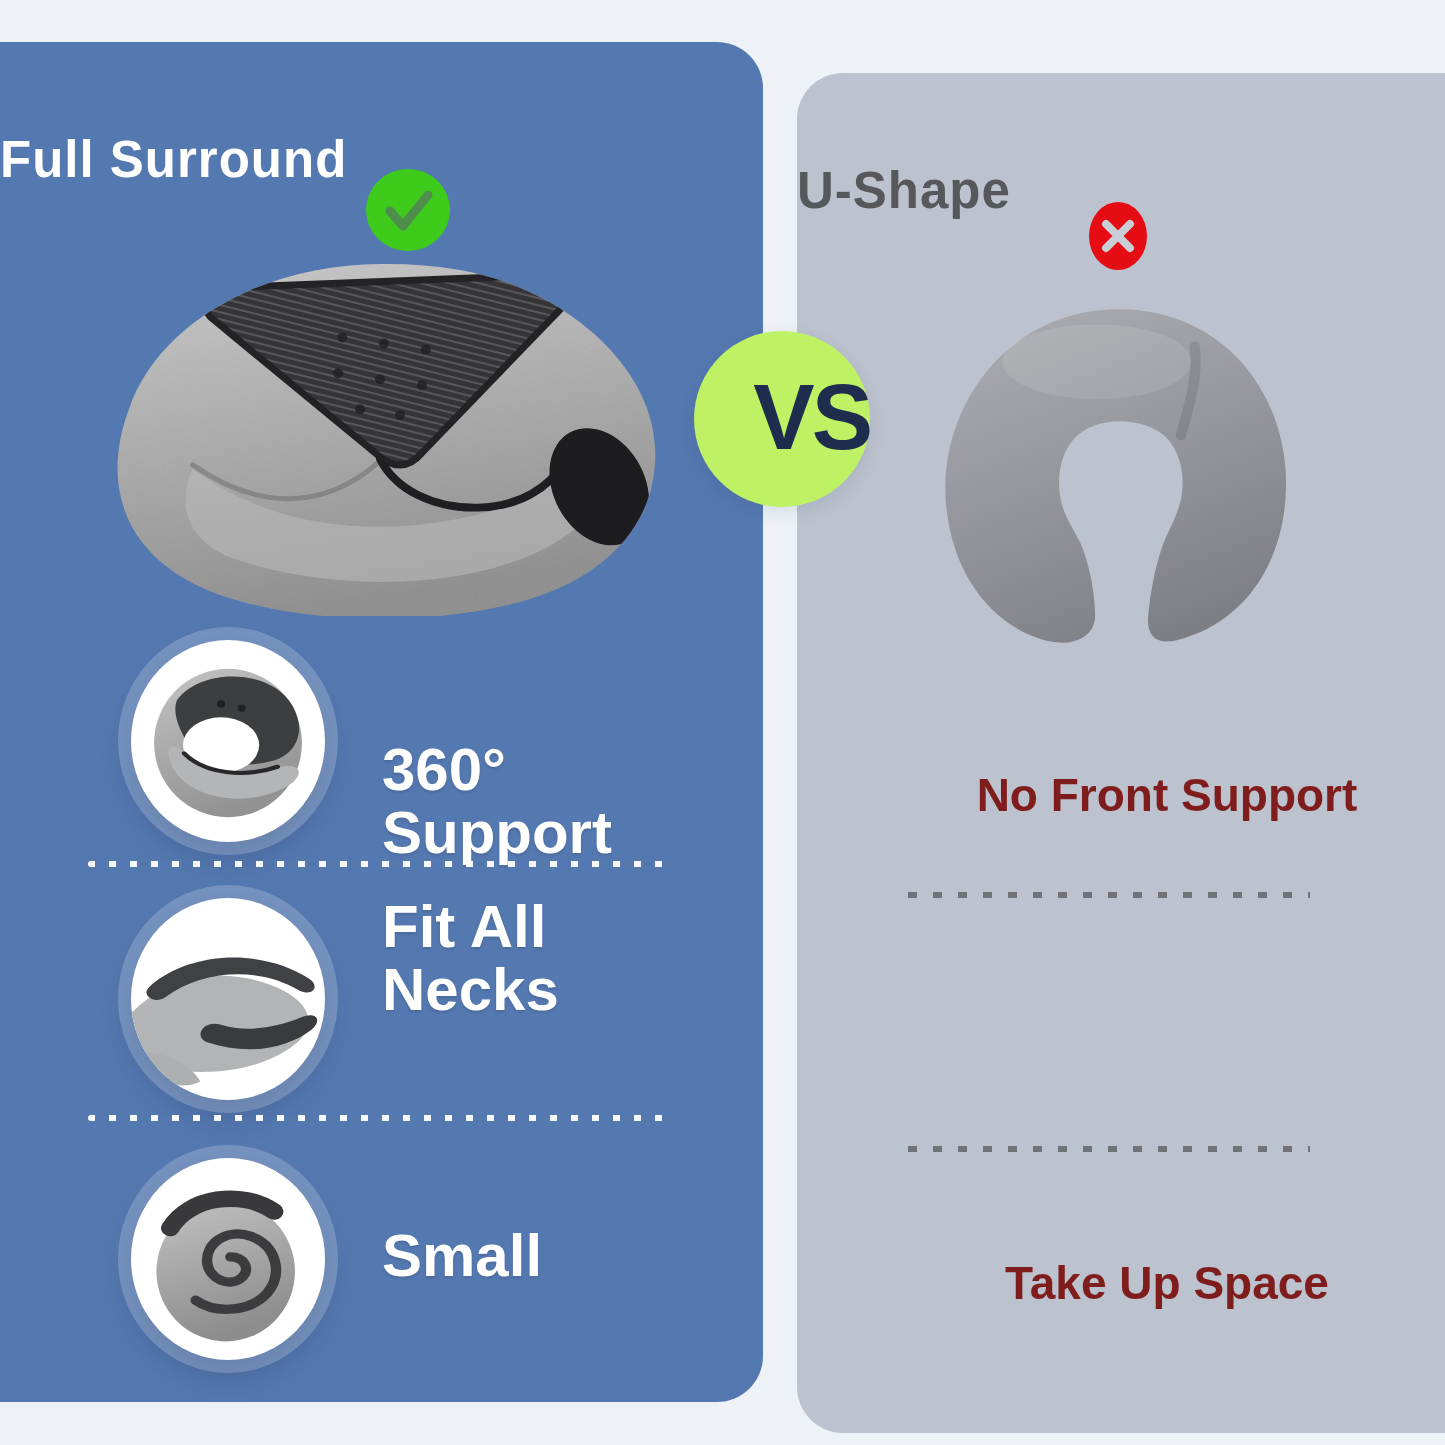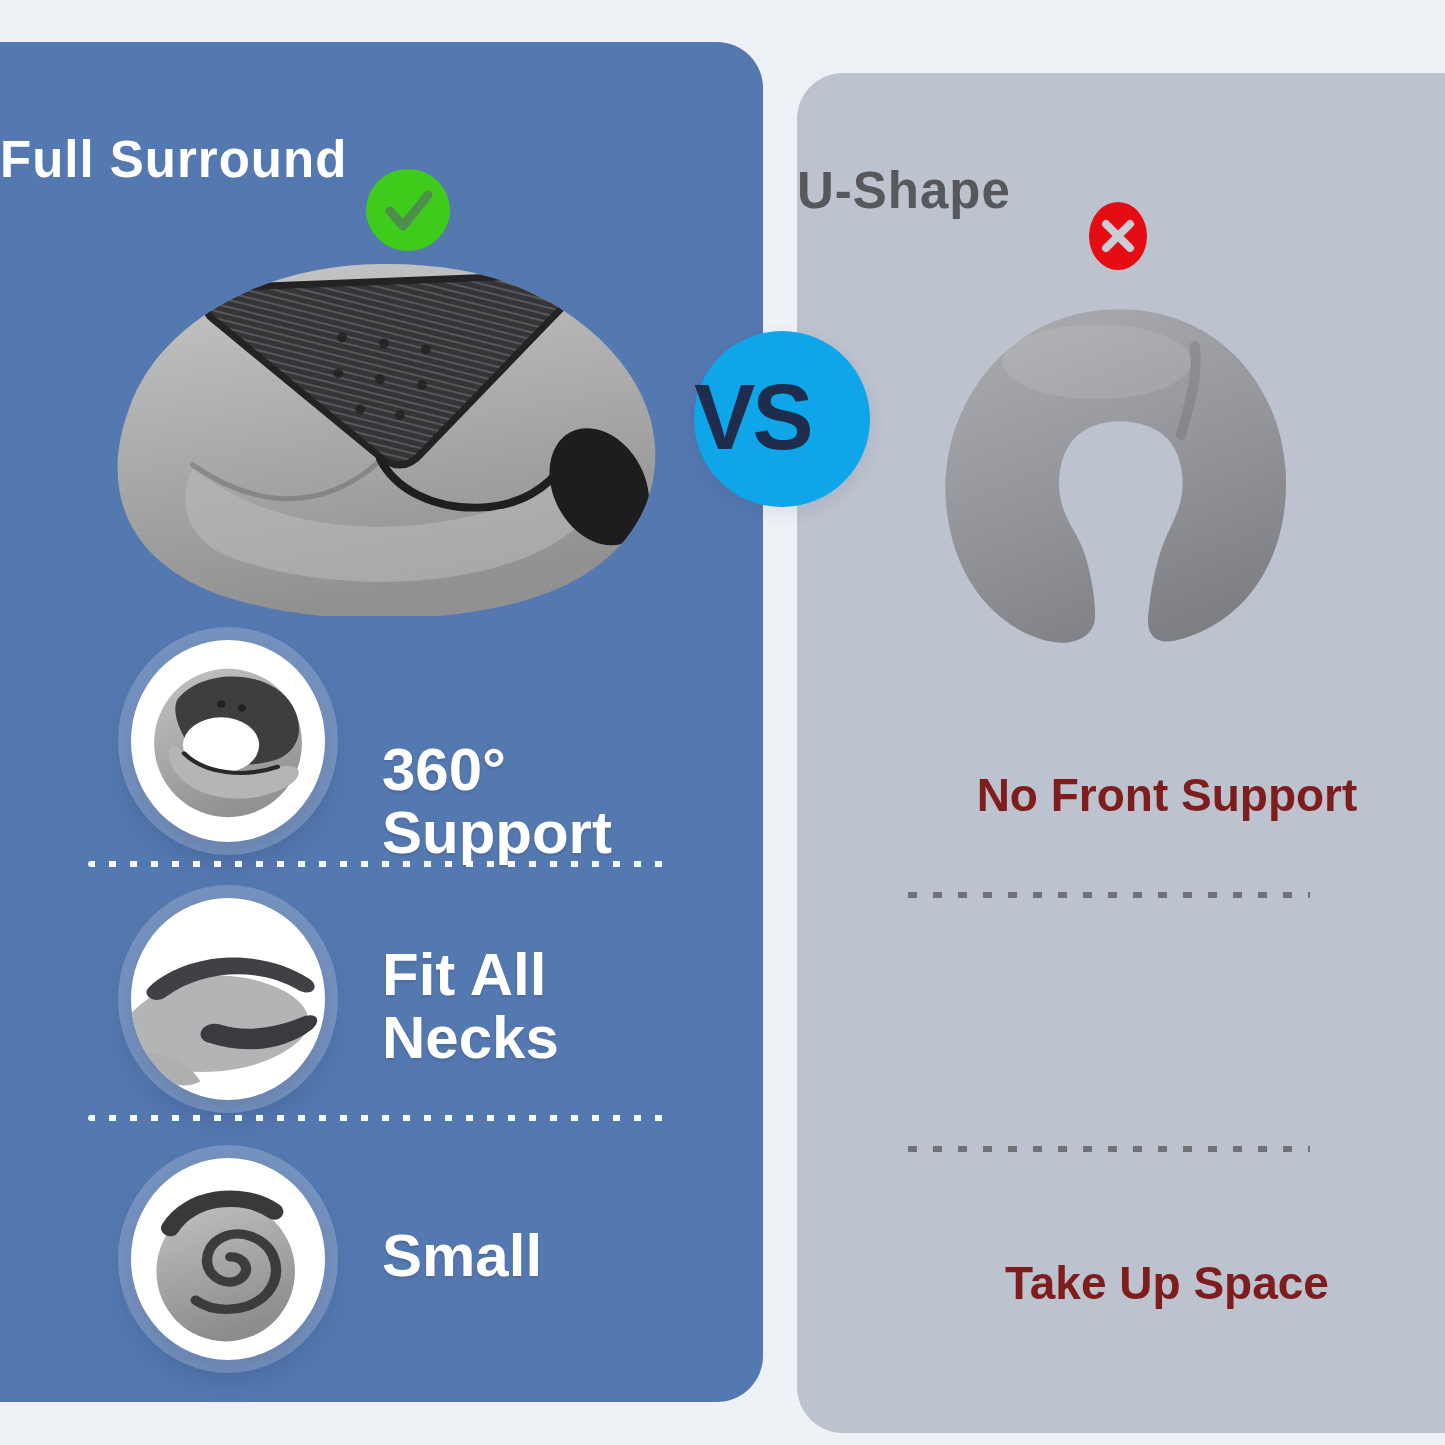--- a/index.html
+++ b/index.html
@@ -49,22 +49,22 @@
   }
   .sep-right{
     left:111px;width:402px;
     background-image:repeating-linear-gradient(90deg,#707277 0 9px,transparent 9px 25px);
   }
   .sep-row1{top:819px;}
   .sep-row2{top:1073px;}
 
   .vs-badge{
     position:absolute;left:694px;top:331px;width:176px;height:176px;
-    border-radius:50%;background:#0ea5e9;
-    display:flex;align-items:center;justify-content:flex-start;
+    border-radius:50%;background:#bef264;
+    display:flex;align-items:center;justify-content:flex-end;
     box-shadow:0 6px 18px rgba(30,50,90,0.10);
   }
   .vs-text{
     color:#1e2c4d;font-size:92px;font-weight:bold;letter-spacing:-3px;
     transform:translateY(-2px);
   }
 </style>
 </head>
 <body>
 
@@ -165,21 +165,21 @@
       <svg viewBox="0 0 168 196" preserveAspectRatio="none">
         <path d="M -6,120 C 22,80 72,64 120,84 C 154,98 164,122 142,142
                  C 102,178 28,174 -6,152 Z" fill="#b3b4b6"></path>
         <path d="M 16,86 C 50,52 112,48 154,78 C 164,85 158,96 146,90
                  C 110,66 62,70 30,96 C 20,104 8,94 16,86 Z" fill="#404144"></path>
         <path d="M 66,140 C 98,152 132,148 156,128 C 166,119 161,109 147,116
                  C 124,127 98,130 78,123 C 62,118 54,135 66,140 Z" fill="#3a3b3e"></path>
         <path d="M 6,158 C 18,178 44,188 60,178 C 52,162 30,150 12,150 Z" fill="#aeafb1"></path>
       </svg>
     </div>
-    <div class="feature-label" style="top:901px;">Fit All
+    <div class="feature-label" style="top:853px;">Fit All
 Necks</div>
 
     <div class="sep sep-left sep-row2"></div>
 
     <div class="thumb" style="left:131px;top:1116px;">
       <svg viewBox="0 0 168 196" preserveAspectRatio="none">
         <defs>
           <linearGradient id="t3g" x1="0" y1="0" x2="0.3" y2="1">
             <stop offset="0" stop-color="#c2c2c2"></stop>
               <stop offset="1" stop-color="#8d8d8e"></stop>

